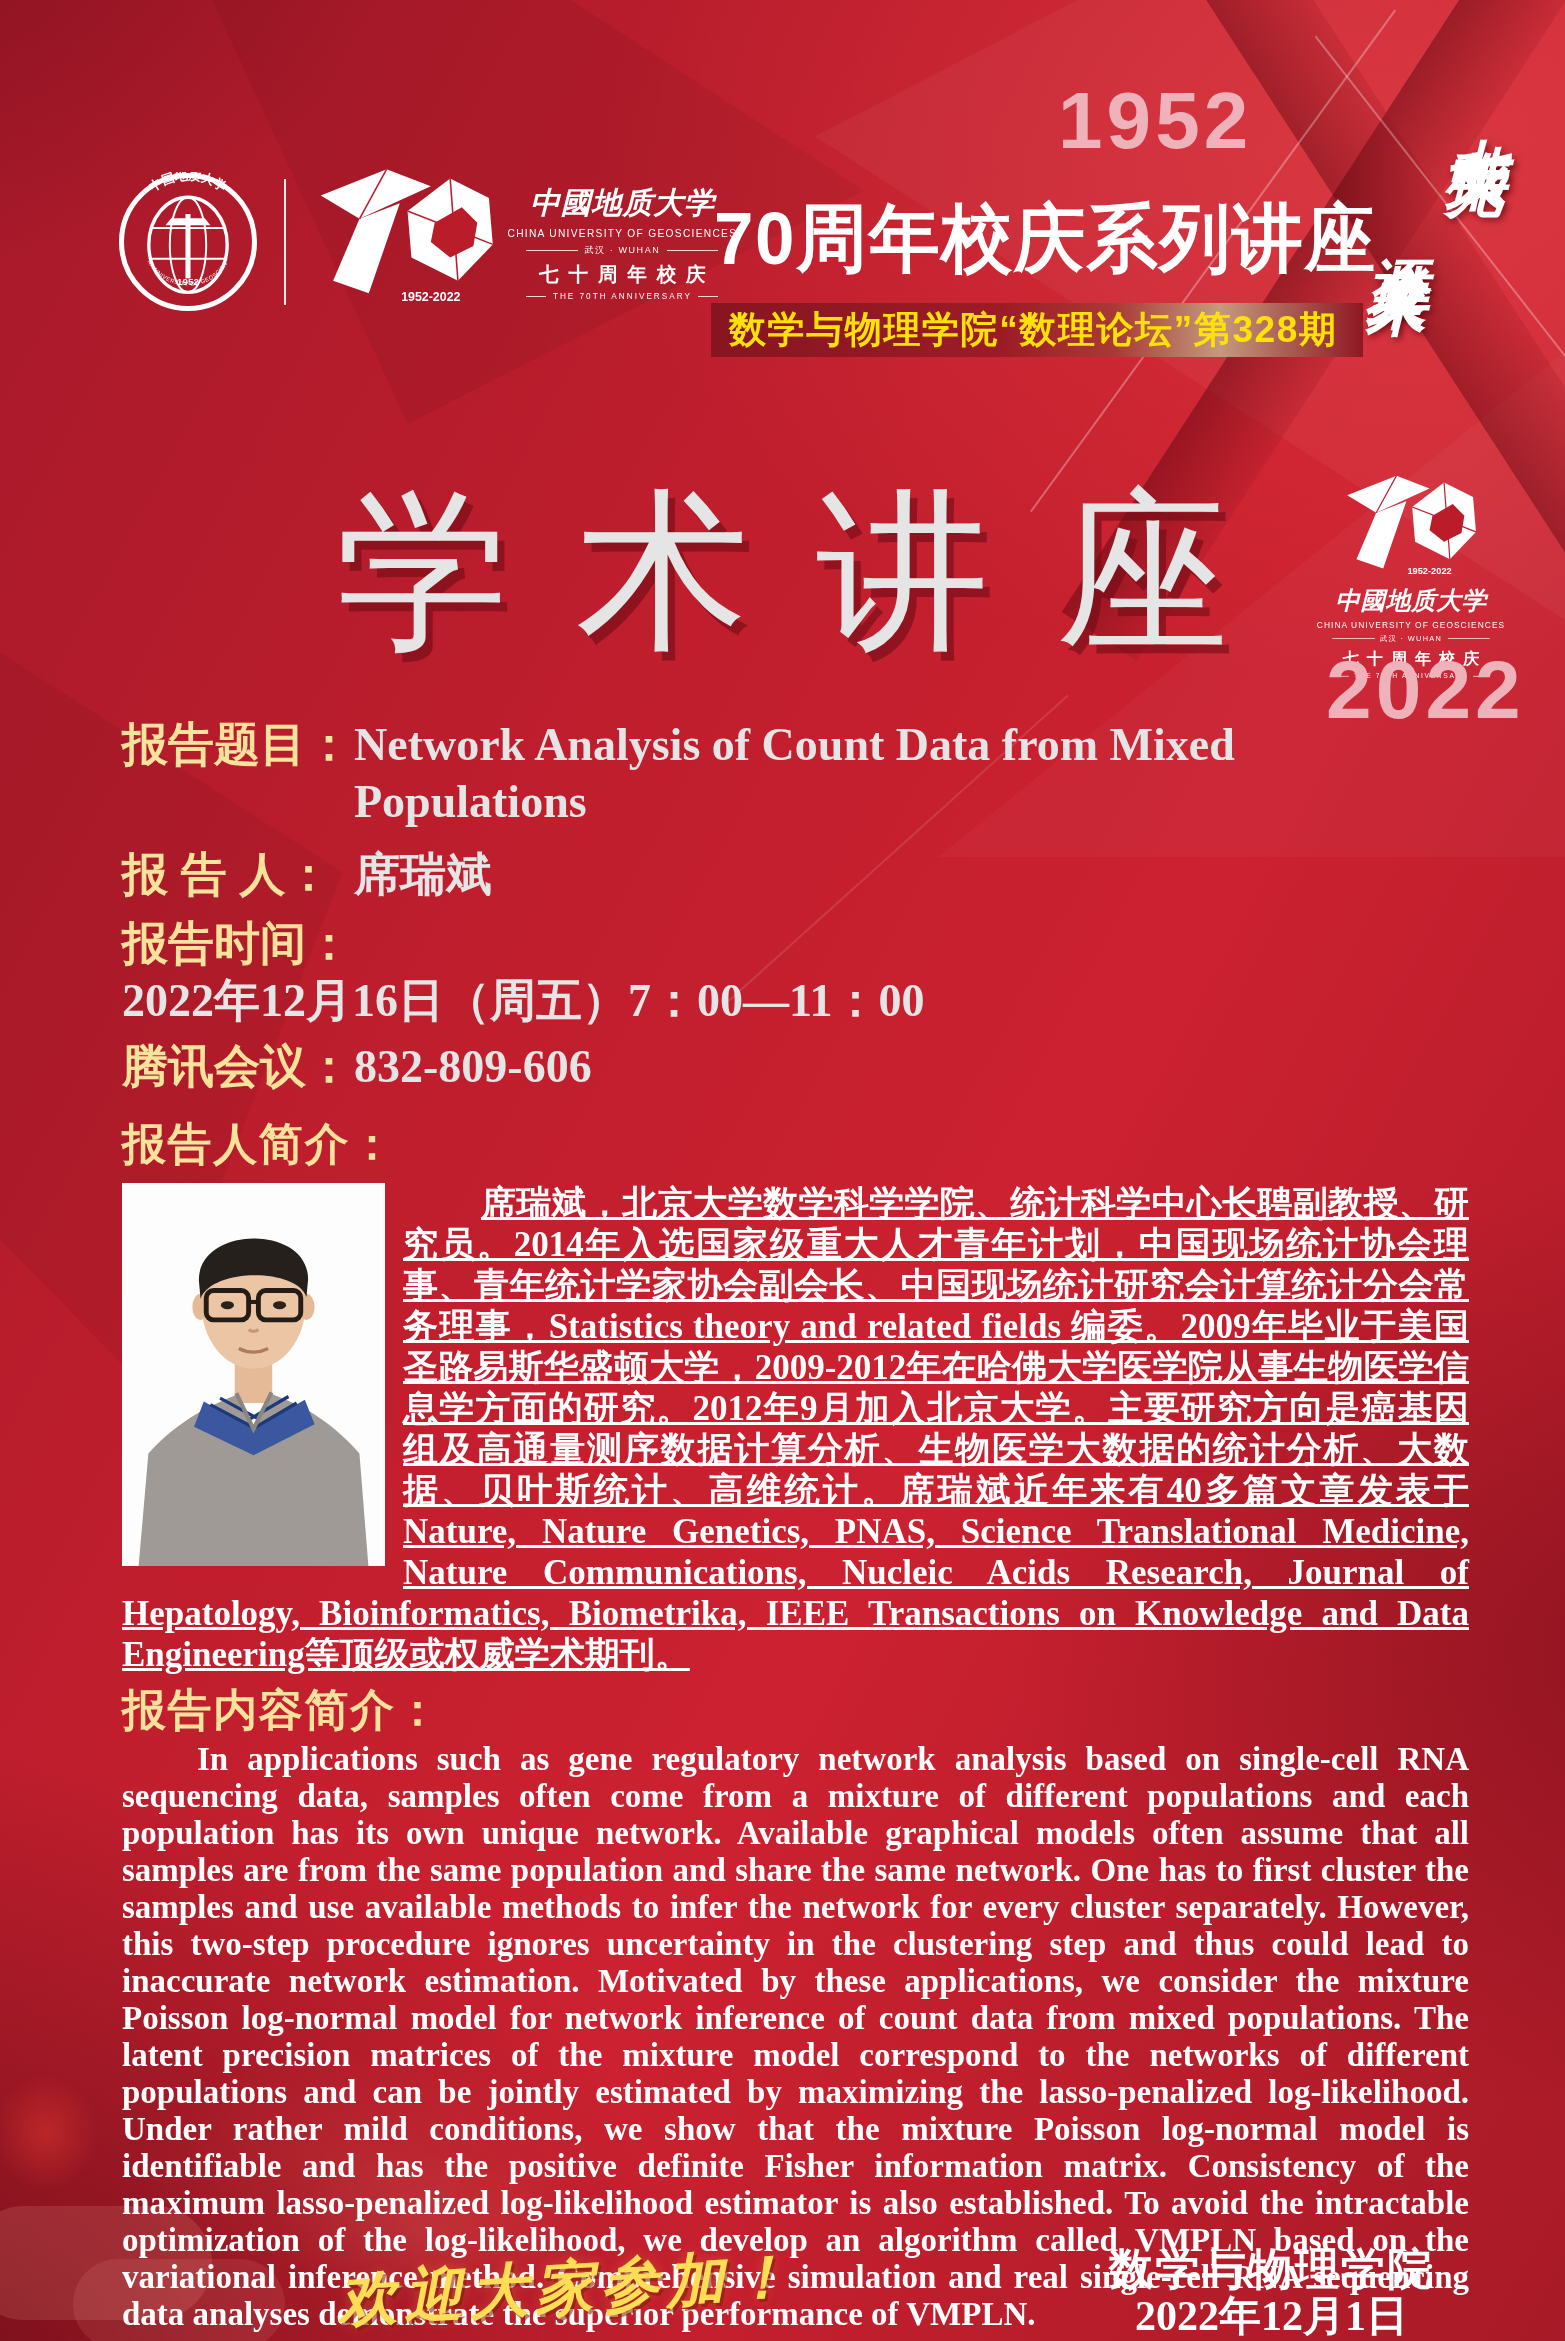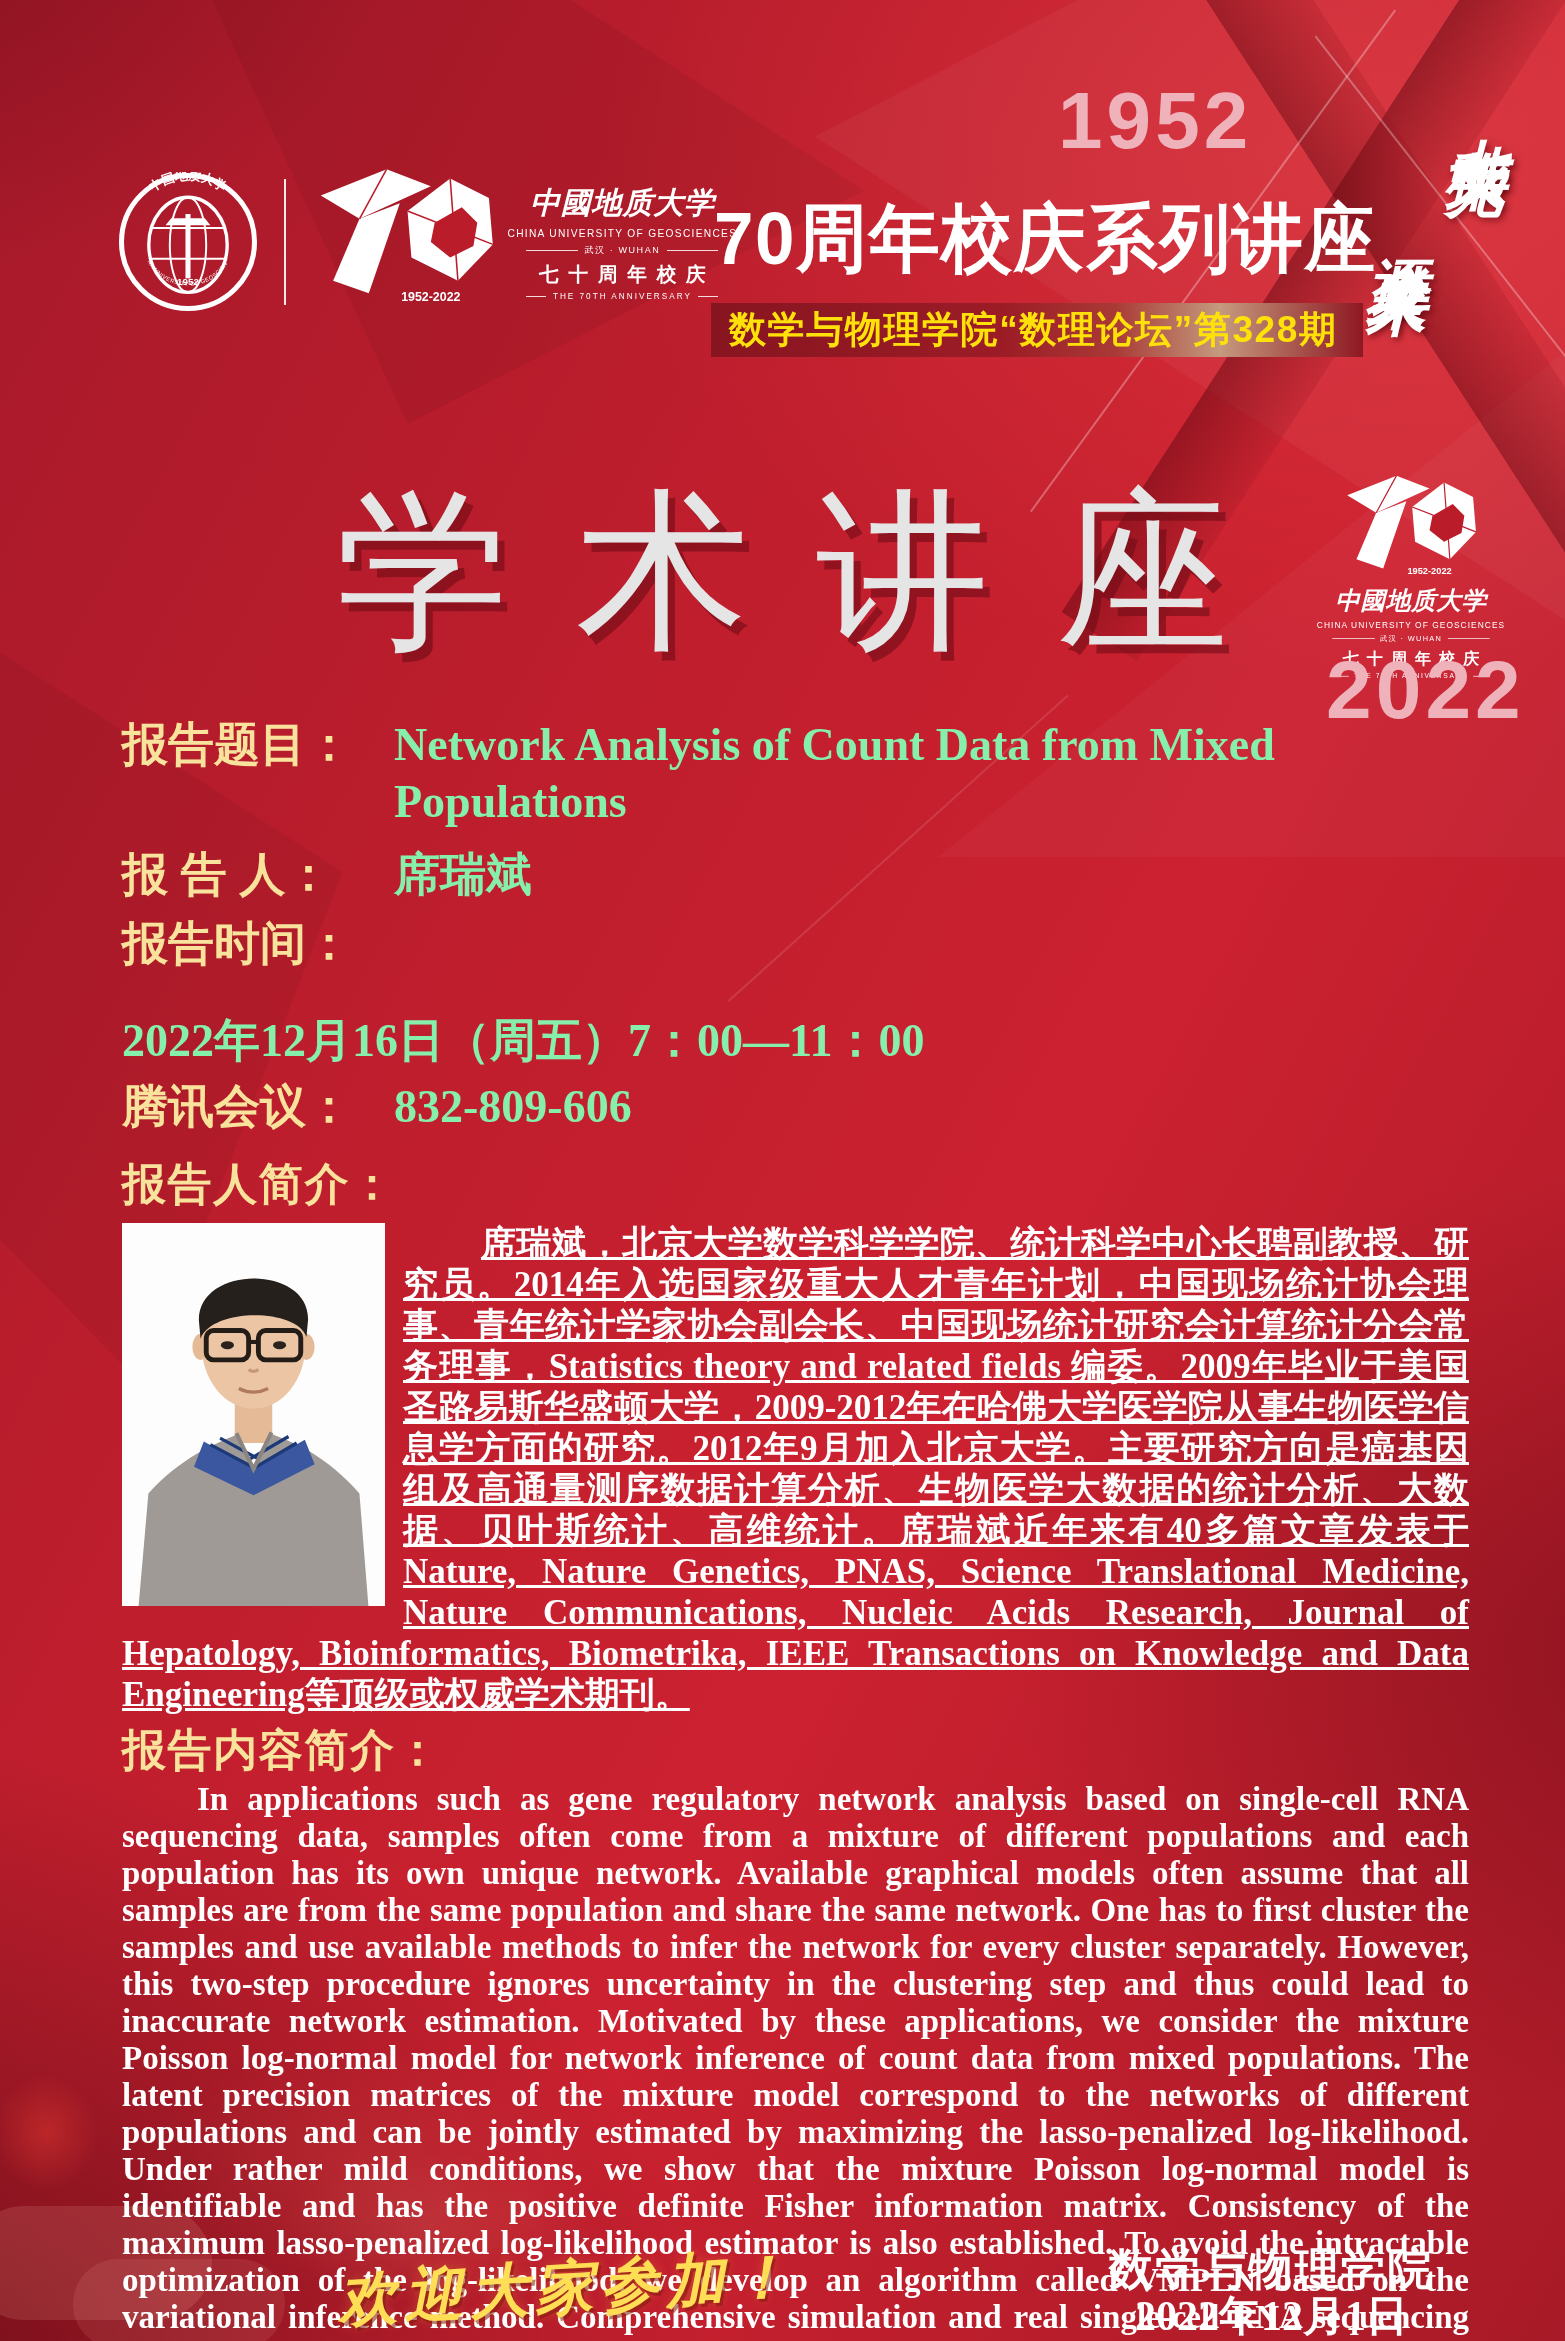--- a/index.html
+++ b/index.html
@@ -66,23 +66,23 @@
   .series-band span{font-size:37px;color:#ffe10a;font-weight:bold;letter-spacing:1.6px;white-space:nowrap;}
   .slogan{position:absolute;writing-mode:vertical-rl;color:#fff;font-weight:bold;font-style:italic;
     font-size:60px;letter-spacing:6.5px;text-shadow:2.4px 3.3px 6.5px rgba(80,0,10,.55);}
   .slogan-right{left:1434px;top:90px;}
   .slogan-left{left:1355px;top:209px;}
   
   .main-title{position:absolute;left:336px;top:456px;font-size:173px;font-weight:400;color:#e5e5e5;
     letter-spacing:67px;white-space:nowrap;text-shadow:7.3px 9px 0 rgba(112,12,22,.6);}
   
   .content{position:absolute;left:122px;top:716px;width:1347px;}
-  .info-row{display:flex;line-height:57px;gap:40px;}
+  .info-row{display:flex;line-height:57px;}
   .info-label{min-width:232px;font-size:46px;font-weight:bold;color:#f8e29c;white-space:nowrap;}
-  .info-value{font-size:46px;font-weight:bold;color:#86efac;font-family:"Liberation Serif",serif;}
+  .info-value{font-size:46px;font-weight:bold;color:#e5e5e5;font-family:"Liberation Serif",serif;}
   .mb1{margin-bottom:16.3px;}.mb2{margin-bottom:11.4px;}.mb3{margin-bottom:9.8px;flex-direction:column;}.mb4{margin-bottom:23px;}
   .section-heading{font-size:44px;line-height:52px;font-weight:bold;color:#f8e29c;letter-spacing:1.6px;}
   .bio-body{margin-top:13px;}
   .photo{float:left;width:263px;height:383px;margin-right:18px;margin-bottom:19.6px;background:#fdfdfd;}
   .photo svg{display:block;}
   .bio-text{margin:0;color:#fff;font-weight:bold;font-family:"Liberation Serif",serif;
     font-size:35px;line-height:41px;text-align:justify;text-indent:78px;text-decoration:underline;}
   .abstract-heading{margin-top:8.2px;}
   .abstract-text{margin:4.9px 0 0 0;color:#fff;font-weight:bold;font-family:"Liberation Serif",serif;
     font-size:33px;line-height:37px;text-align:justify;text-indent:75px;}

